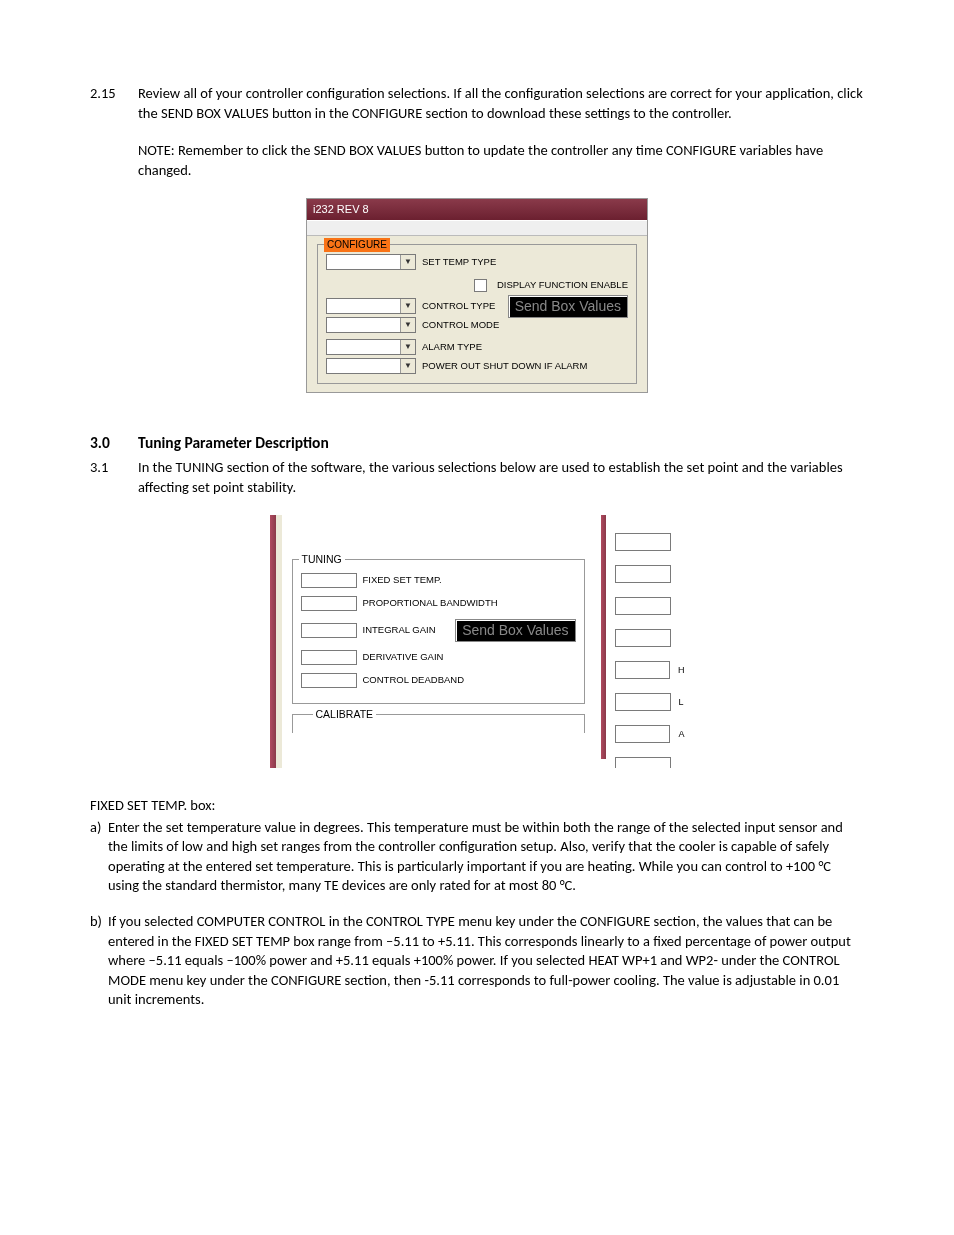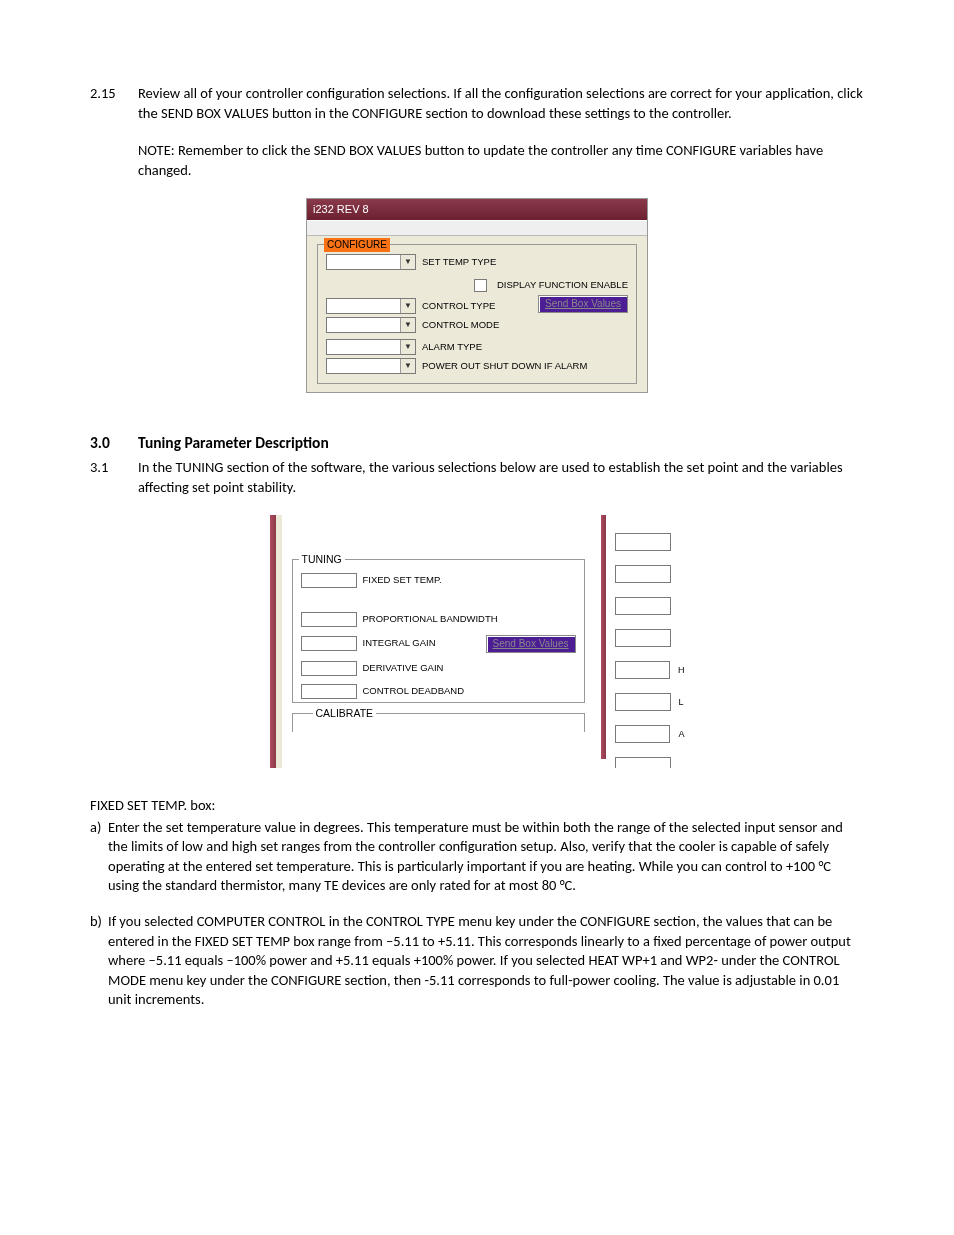--- a/index.html
+++ b/index.html
@@ -94,26 +94,25 @@
     line-height: 14px;
     color: #333;
   }
   .combo .val { flex: 1; }
   .lbl { font-size: 9.5px; }
   .chk {
     width: 11px; height: 11px; background:#fff; border:1px solid #7a7a7a; display:inline-block; margin-right:4px;
   }
   .btn {
     border: 1px solid #888;
-    background: #4c1d95;
-    font-size: 10px;
+    background: #000000;
+    font-size: 14px;
     padding: 1px 6px;
     color: #888;
     box-shadow: inset 1px 1px 0 #fff;
-    text-decoration: underline;
   }
   .rightblock { margin-left: auto; display:flex; flex-direction:column; gap:4px; align-items:flex-end; }
 
   
   .shot2 {
     width: 415px;
     margin: 10px auto 28px auto;
     font-family: Tahoma, Arial, sans-serif;
     font-size: 10px;
     display: flex;
@@ -129,21 +128,21 @@
     position: absolute; left: 0; top: 0; bottom: 0; width: 6px;
     background: linear-gradient(to right,#b04a5f,#8a3a4a);
   }
   .shot2 .leftstripe2 {
     position: absolute; left: 6px; top: 0; bottom: 0; width: 6px;
     background: #ece9d8;
   }
   .shot2 .fieldset2 {
     border: 1px solid #999;
     margin: 34px 12px 6px 22px;
-    padding: 10px 8px 0 8px;
+    padding: 10px 8px 12px 8px;
     position: relative;
   }
   .shot2 .legend2 {
     position: absolute; top: -8px; left: 6px; padding: 0 3px;
     background: #fff; font-size: 10.5px;
   }
   .shot2 .calib {
     border-top: 1px solid #999;
     border-left: 1px solid #999;
     border-right: 1px solid #999;
@@ -254,21 +253,21 @@
     <div class="leftstripe"></div>
     <div class="leftstripe2"></div>
 
     <div class="fieldset2">
       <div class="legend2">TUNING</div>
 
       <div class="frow">
         <div class="inbox" style="width:56px;"></div>
         <span class="lbl">FIXED SET TEMP.</span>
       </div>
-      <div class="frow" style="margin-top:24px;">
+      <div class="frow" style="margin-top:8px;">
         <div class="inbox" style="width:56px;"></div>
         <span class="lbl">PROPORTIONAL BANDWIDTH</span>
       </div>
       <div class="frow" style="margin-top:8px;">
         <div class="inbox" style="width:56px;"></div>
         <span class="lbl">INTEGRAL GAIN</span>
         <div class="btn" style="margin-left:auto;">Send Box Values</div>
       </div>
       <div class="frow" style="margin-top:8px;">
         <div class="inbox" style="width:56px;"></div>

